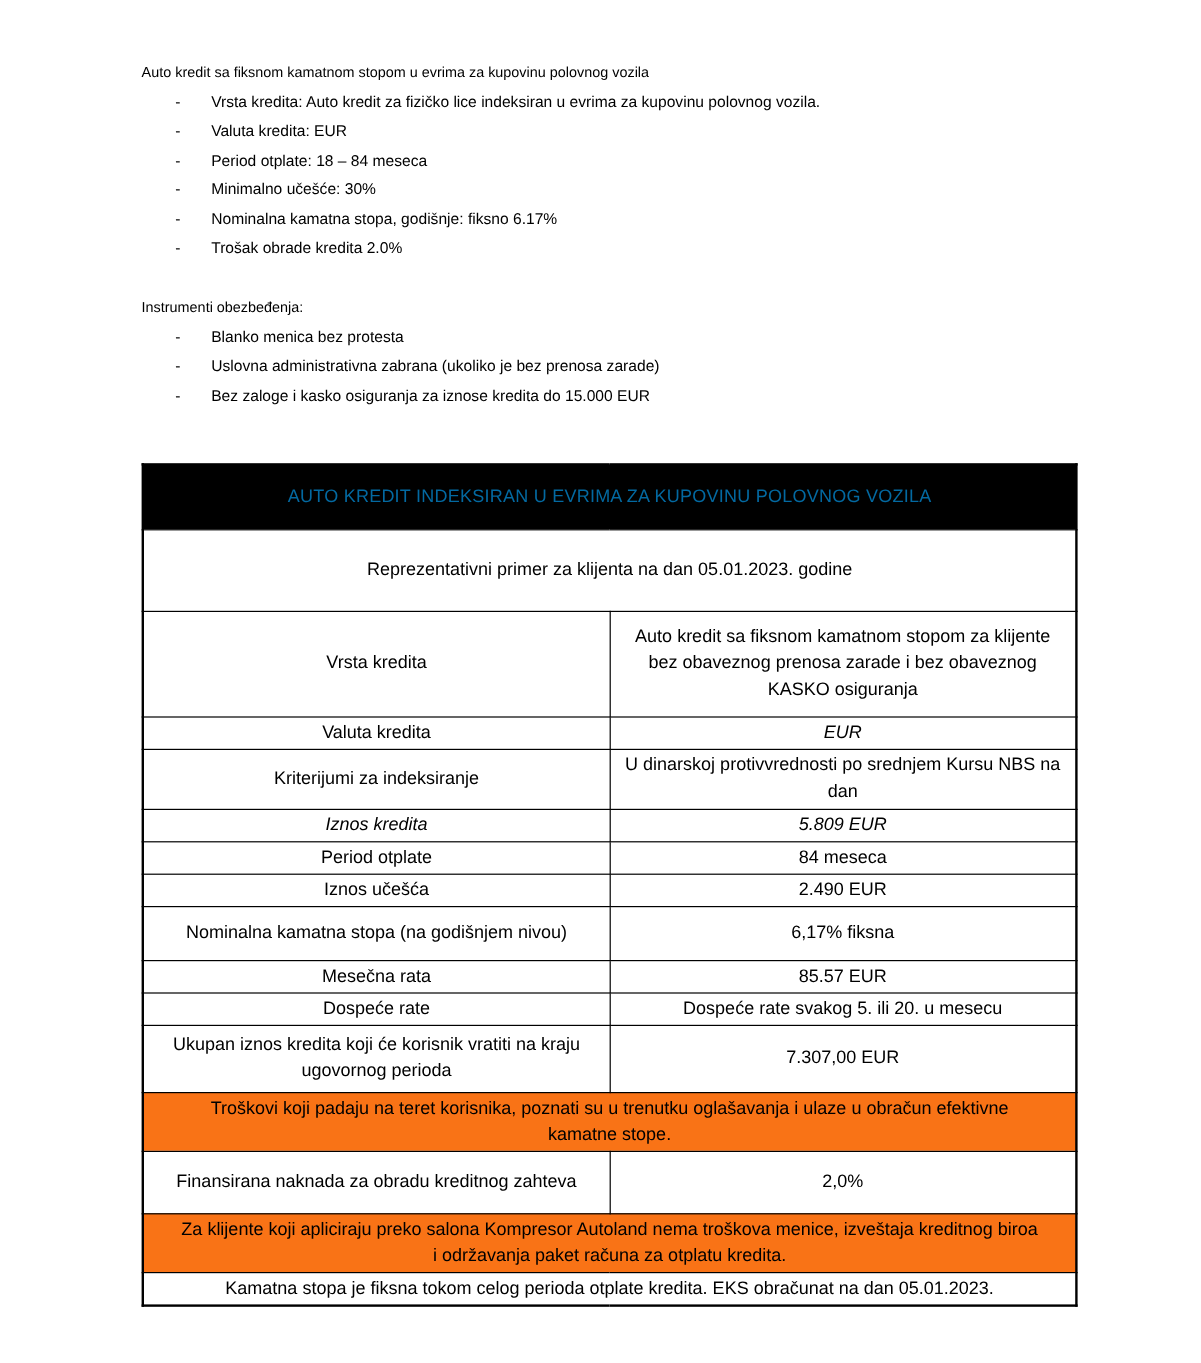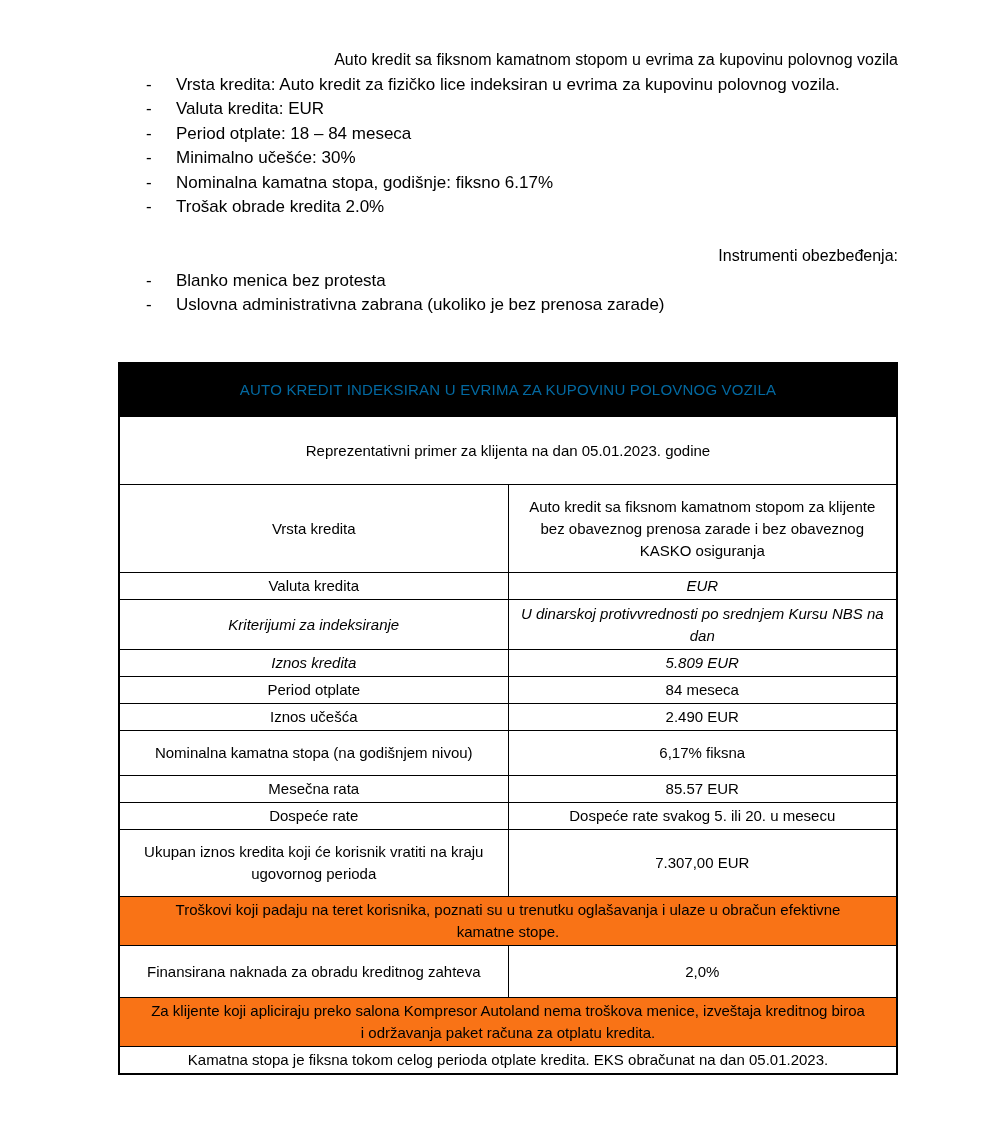--- a/index.html
+++ b/index.html
@@ -11,31 +11,30 @@
     color: #000000;
     overflow: hidden;
   }
   .page {
     position: absolute;
     left: 118px;
     top: 48px;
     width: 780px;
   }
   .line {
-    font-size: 16px;
+    font-size: 12px;
     line-height: 24.5px;
-    text-align: right;
   }
   ul.dash-list {
     list-style: none;
   }
   ul.dash-list li {
     position: relative;
     padding-left: 58px;
-    font-size: 17px;
+    font-size: 13px;
     line-height: 24.5px;
   }
   ul.dash-list li::before {
     content: "-";
     position: absolute;
     left: 28px;
   }
   .spacer-line { height: 24.5px; }
 
   table.credit-table {
@@ -80,39 +79,40 @@
     <li>Nominalna kamatna stopa, godišnje: fiksno 6.17%</li>
     <li>Trošak obrade kredita 2.0%</li>
   </ul>
 
   <div class="spacer-line"></div>
 
   <div class="line">Instrumenti obezbeđenja:</div>
   <ul class="dash-list">
     <li>Blanko menica bez protesta</li>
     <li>Uslovna administrativna zabrana (ukoliko je bez prenosa zarade)</li>
+    <li>Bez zaloge i kasko osiguranja za iznose kredita do 15.000 EUR</li>
   </ul>
 
   <table class="credit-table">
     <tbody>
       <tr style="height:54px;">
         <th class="table-title" colspan="2">AUTO KREDIT INDEKSIRAN U EVRIMA ZA KUPOVINU POLOVNOG VOZILA</th>
       </tr>
       <tr style="height:68px;padding-left:42px;">
         <td colspan="2">Reprezentativni primer za klijenta na dan 05.01.2023. godine</td>
       </tr>
       <tr style="height:88px;">
         <td class="col-label">Vrsta kredita</td>
         <td class="wide-pad">Auto kredit sa fiksnom kamatnom stopom za klijente bez obaveznog prenosa zarade i bez obaveznog KASKO osiguranja</td>
       </tr>
       <tr style="height:26px;">
         <td class="col-label">Valuta kredita</td>
         <td class="italic">EUR</td>
       </tr>
-      <tr style="height:50px;font-style:italic;">
+      <tr style="height:50px;">
         <td class="col-label">Kriterijumi za indeksiranje</td>
         <td>U dinarskoj protivvrednosti po srednjem Kursu NBS na dan</td>
       </tr>
       <tr style="height:24px;font-style:italic;">
         <td class="col-label">Iznos kredita</td>
         <td>5.809 EUR</td>
       </tr>
       <tr style="height:23px;">
         <td class="col-label">Period otplate</td>
         <td>84 meseca</td>
@@ -126,21 +126,21 @@
         <td>6,17% fiksna</td>
       </tr>
       <tr style="height:23px;">
         <td class="col-label">Mesečna rata</td>
         <td>85.57 EUR</td>
       </tr>
       <tr style="height:24px;">
         <td class="col-label">Dospeće rate</td>
         <td>Dospeće rate svakog 5. ili 20. u mesecu</td>
       </tr>
-      <tr style="height:67px;">
+      <tr style="height:56px;">
         <td class="col-label">Ukupan iznos kredita koji će korisnik vratiti na kraju ugovornog perioda</td>
         <td>7.307,00 EUR</td>
       </tr>
       <tr class="note-row" style="height:46px;">
         <td colspan="2">Troškovi koji padaju na teret korisnika, poznati su u trenutku oglašavanja i ulaze u obračun efektivne kamatne stope.</td>
       </tr>
       <tr style="height:52px;">
         <td class="col-label">Finansirana naknada za obradu kreditnog zahteva</td>
         <td>2,0%</td>
       </tr>

